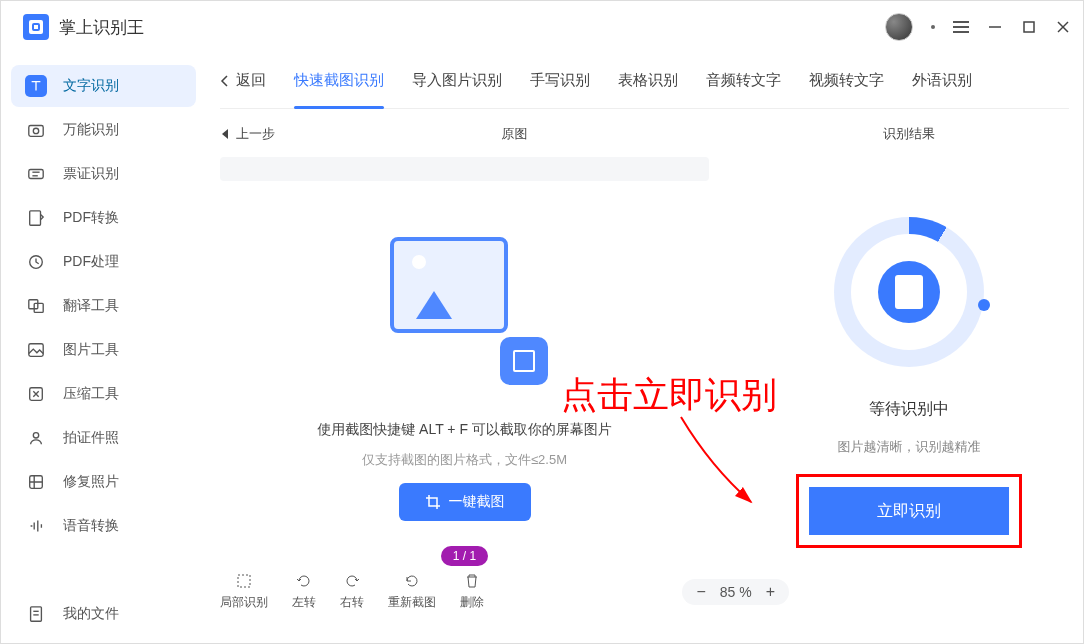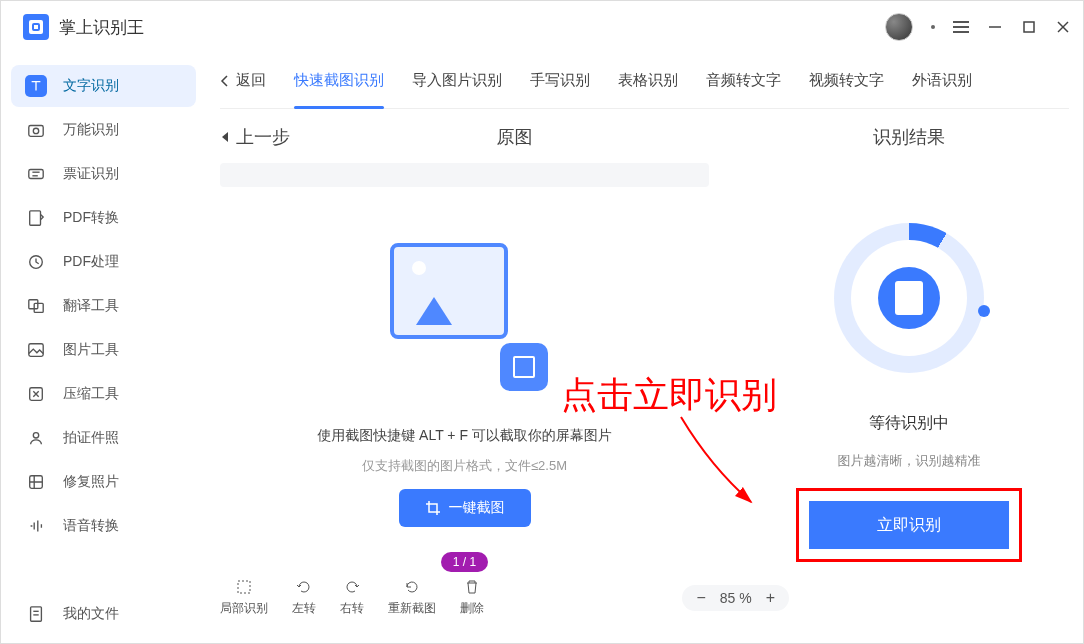--- a/index.html
+++ b/index.html
@@ -27,21 +27,21 @@
 .sidebar-footer { position: absolute; bottom: 6px; left: 10px; }
 .sidebar-footer .side-item { color: #555; }
 
 .main { flex: 1; padding: 0 14px 16px 24px; display: flex; flex-direction: column; }
 .tabs { display: flex; align-items: center; gap: 28px; height: 56px; border-bottom: 1px solid #eee; font-size: 15px; color: #444; }
 .tab-back { display: flex; align-items: center; cursor: pointer; color: #444; }
 .tab { cursor: pointer; height: 56px; display: flex; align-items: center; position: relative; }
 .tab.active { color: #3a7afe; font-weight: 500; }
 .tab.active::after { content: ""; position: absolute; left: 0; right: 0; bottom: 0; height: 3px; background: #3a7afe; border-radius: 2px; }
 
-.subhead { display: flex; align-items: flex-start; padding: 16px 0 8px; font-size: 18px; color: #444; }
+.subhead { display: flex; align-items: flex-start; padding: 16px 0 8px; font-size: 13px; color: #444; }
 .subhead .prev { display: flex; align-items: center; cursor: pointer; width: 120px; }
 .subhead .col-left { flex: 1; text-align: center; margin-left: -60px; }
 .subhead .col-right { width: 320px; text-align: center; }
 
 .content { flex: 1; display: flex; gap: 40px; }
 .left-pane { flex: 1; display: flex; flex-direction: column; align-items: center; padding-top: 6px; }
 .thumb-strip { width: 100%; height: 24px; background: #f5f6f8; border-radius: 4px; }
 .illus-wrap { margin-top: 56px; position: relative; width: 150px; height: 140px; }
 .illus-frame { width: 118px; height: 96px; border: 4px solid #4f88ff; border-radius: 8px; background: #eaf1ff; display: flex; align-items: center; justify-content: center; position: relative; }
 .illus-frame .sun { position: absolute; top: 14px; left: 18px; width: 14px; height: 14px; background: #fff; border-radius: 50%; }
@@ -52,21 +52,21 @@
 .hint2 { margin-top: 12px; font-size: 13px; color: #999; }
 .capture-btn { margin-top: 14px; background: #3a7afe; color: #fff; border: none; border-radius: 6px; padding: 10px 26px; font-size: 14px; display: flex; align-items: center; gap: 8px; cursor: pointer; }
 .pager { margin-top: 25px; background: #a21caf; color: #fff; font-size: 12px; padding: 3px 12px; border-radius: 12px; }
 
 .right-pane { width: 320px; display: flex; flex-direction: column; align-items: center; padding-top: 6px; }
 .ring { margin-top: 60px; width: 150px; height: 150px; border-radius: 50%; background: conic-gradient(#3a7afe 0 30deg, #e3ecff 30deg 360deg); display: flex; align-items: center; justify-content: center; position: relative; }
 .ring::after { content: ""; width: 116px; height: 116px; background: #fff; border-radius: 50%; position: absolute; }
 .ring-doc { width: 62px; height: 62px; background: #3a7afe; border-radius: 50%; position: relative; z-index: 1; display: flex; align-items: center; justify-content: center; }
 .ring-doc::before { content: ""; width: 28px; height: 34px; background: #fff; border-radius: 3px; }
 .ring-dot { position: absolute; right: -6px; top: 82px; width: 12px; height: 12px; background: #3a7afe; border-radius: 50%; z-index: 2; }
-.wait-label { margin-top: 40px; font-size: 16px; color: #333; }
+.wait-label { margin-top: 32px; font-size: 16px; color: #333; }
 .quality-hint { margin-top: 18px; font-size: 13px; color: #888; }
 .recognize-box { margin-top: 18px; border: 3px solid #ff0000; padding: 10px; }
 .recognize-btn { width: 200px; height: 48px; background: #3a7afe; color: #fff; border: none; font-size: 16px; cursor: pointer; }
 
 .toolbar { display: flex; align-items: center; padding: 6px 0 16px; gap: 24px; }
 .tool { display: flex; flex-direction: column; align-items: center; gap: 4px; cursor: pointer; font-size: 12px; color: #555; }
 .tool .ti { width: 18px; height: 18px; display: flex; align-items: center; justify-content: center; }
 .zoom { margin-left: auto; margin-right: 280px; display: flex; align-items: center; gap: 14px; background: #f5f6f8; border-radius: 18px; padding: 4px 14px; font-size: 14px; color: #555; }
 .zoom button { background: none; border: none; font-size: 16px; cursor: pointer; color: #555; }
 

